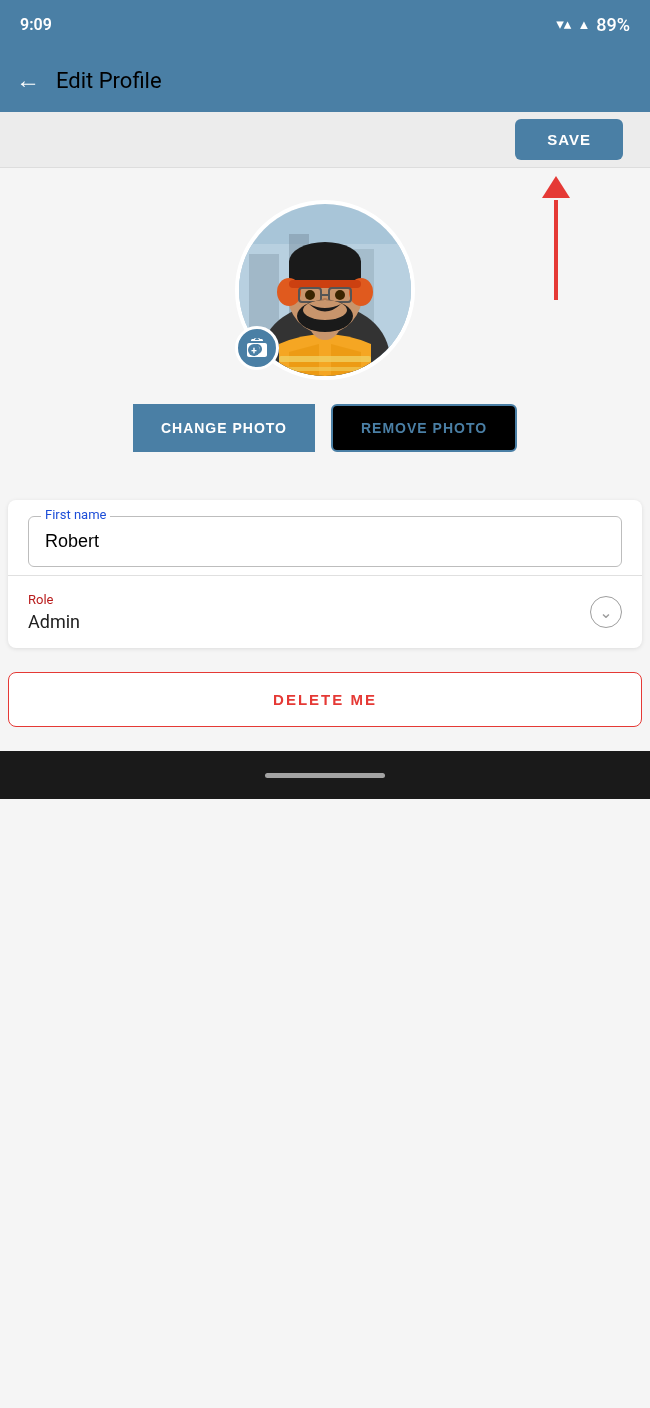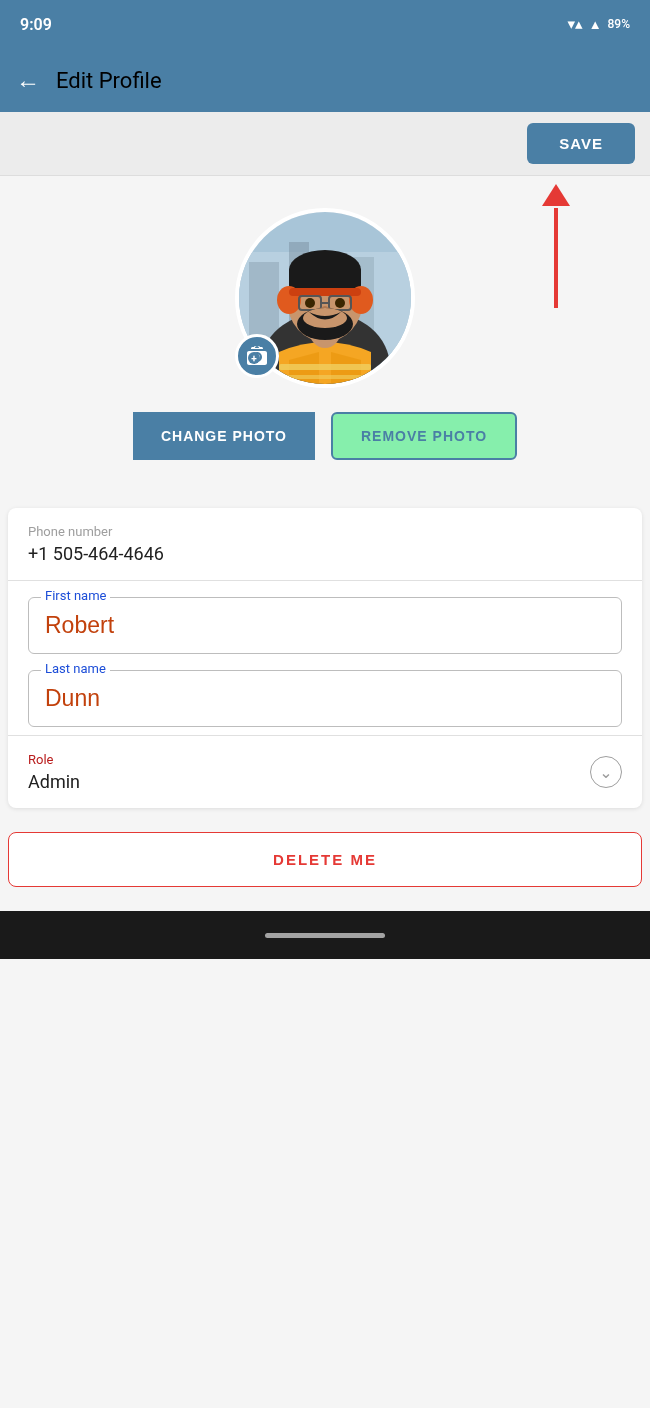--- a/index.html
+++ b/index.html
@@ -52,25 +52,25 @@
     }
     .header-title {
       color: #000000;
       font-size: 22px;
       font-weight: 400;
     }
 
     
     .save-bar {
       background: #ececec;
-      height: 64px;
+      height: 56px;
       display: flex;
       align-items: center;
       justify-content: flex-end;
-      padding: 0 15px;
+      padding: 0 27px;
       border-bottom: 1px solid #ddd;
     }
     .save-btn {
       background: #4a7fa5;
       color: white;
       border: none;
       border-radius: 6px;
       padding: 12px 32px;
       font-size: 15px;
       font-weight: 700;
@@ -158,21 +158,21 @@
       color: white;
       border: none;
       border-radius: 0;
       padding: 14px 28px;
       font-size: 14px;
       font-weight: 700;
       letter-spacing: 1px;
       cursor: pointer;
     }
     .remove-photo-btn {
-      background: #86efac;
+      background: #000000;
       color: #4a7fa5;
       border: 2px solid #4a7fa5;
       border-radius: 6px;
       padding: 14px 28px;
       font-size: 14px;
       font-weight: 700;
       letter-spacing: 1px;
       cursor: pointer;
     }
 
@@ -220,22 +220,22 @@
       background: white;
       padding: 0 4px;
       font-size: 13px;
       color: #1d4ed8;
       font-weight: 400;
     }
     .floating-input {
       width: 100%;
       border: none;
       outline: none;
-      font-size: 23px;
-      color: #c2410c;
+      font-size: 18px;
+      color: #000000;
       padding: 14px 16px;
       background: transparent;
       border-radius: 6px;
     }
 
     
     .role-row {
       padding: 16px 20px;
       display: flex;
       align-items: center;
@@ -296,21 +296,21 @@
       width: 120px;
       height: 5px;
       background: white;
       border-radius: 3px;
       opacity: 0.6;
     }
 
     
     .wifi-icon { font-size: 15px; }
     .signal-icon { font-size: 13px; }
-    .battery-text { font-size: 12px; font-weight: 500; }
+    .battery-text { font-size: 18px; font-weight: 500; }
   </style>
 </head>
 <body>
 
 <div class="status-bar">
   <span class="status-time">9:09</span>
   <div class="status-icons">
     <span class="wifi-icon">▾▴</span>
     <span class="signal-icon">▲</span>
     <span class="battery-text">89%</span>
@@ -395,38 +395,28 @@
   </div>
 
   <div class="photo-buttons">
     <button class="change-photo-btn">CHANGE PHOTO</button>
     <button class="remove-photo-btn">REMOVE PHOTO</button>
   </div>
 </div>
 
 <div class="form-card">
 
-  <div class="phone-row">
-    <div class="phone-label">Phone number</div>
-    <div class="phone-value">+1 505-464-4646</div>
-  </div>
 
   <div class="input-field-container">
     <div class="floating-label-field">
       <span class="floating-label">First name</span>
       <input class="floating-input" type="text" value="Robert" style="">
     </div>
   </div>
 
-  <div class="input-field-container" style="margin-bottom: 8px;">
-    <div class="floating-label-field">
-      <span class="floating-label">Last name</span>
-      <input class="floating-input" type="text" value="Dunn" style="">
-    </div>
-  </div>
 
   <div class="role-row">
     <div>
       <div class="role-label">Role</div>
       <div class="role-value">Admin</div>
     </div>
     <div class="role-dropdown-icon">
       <span>⌄</span>
     </div>
   </div>

